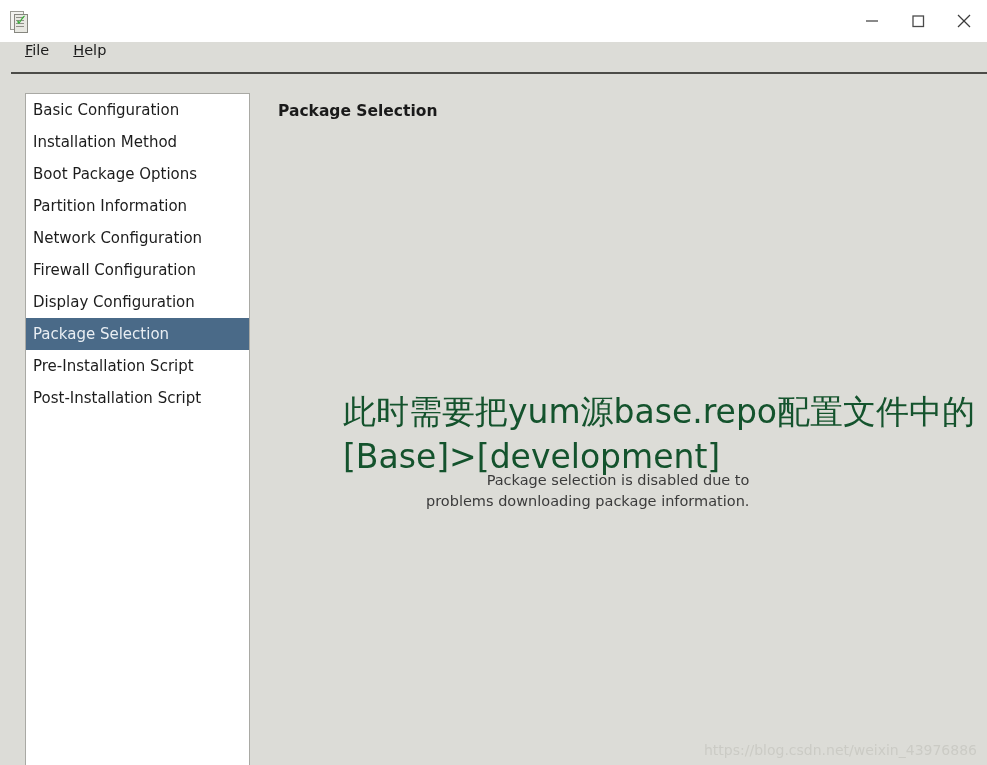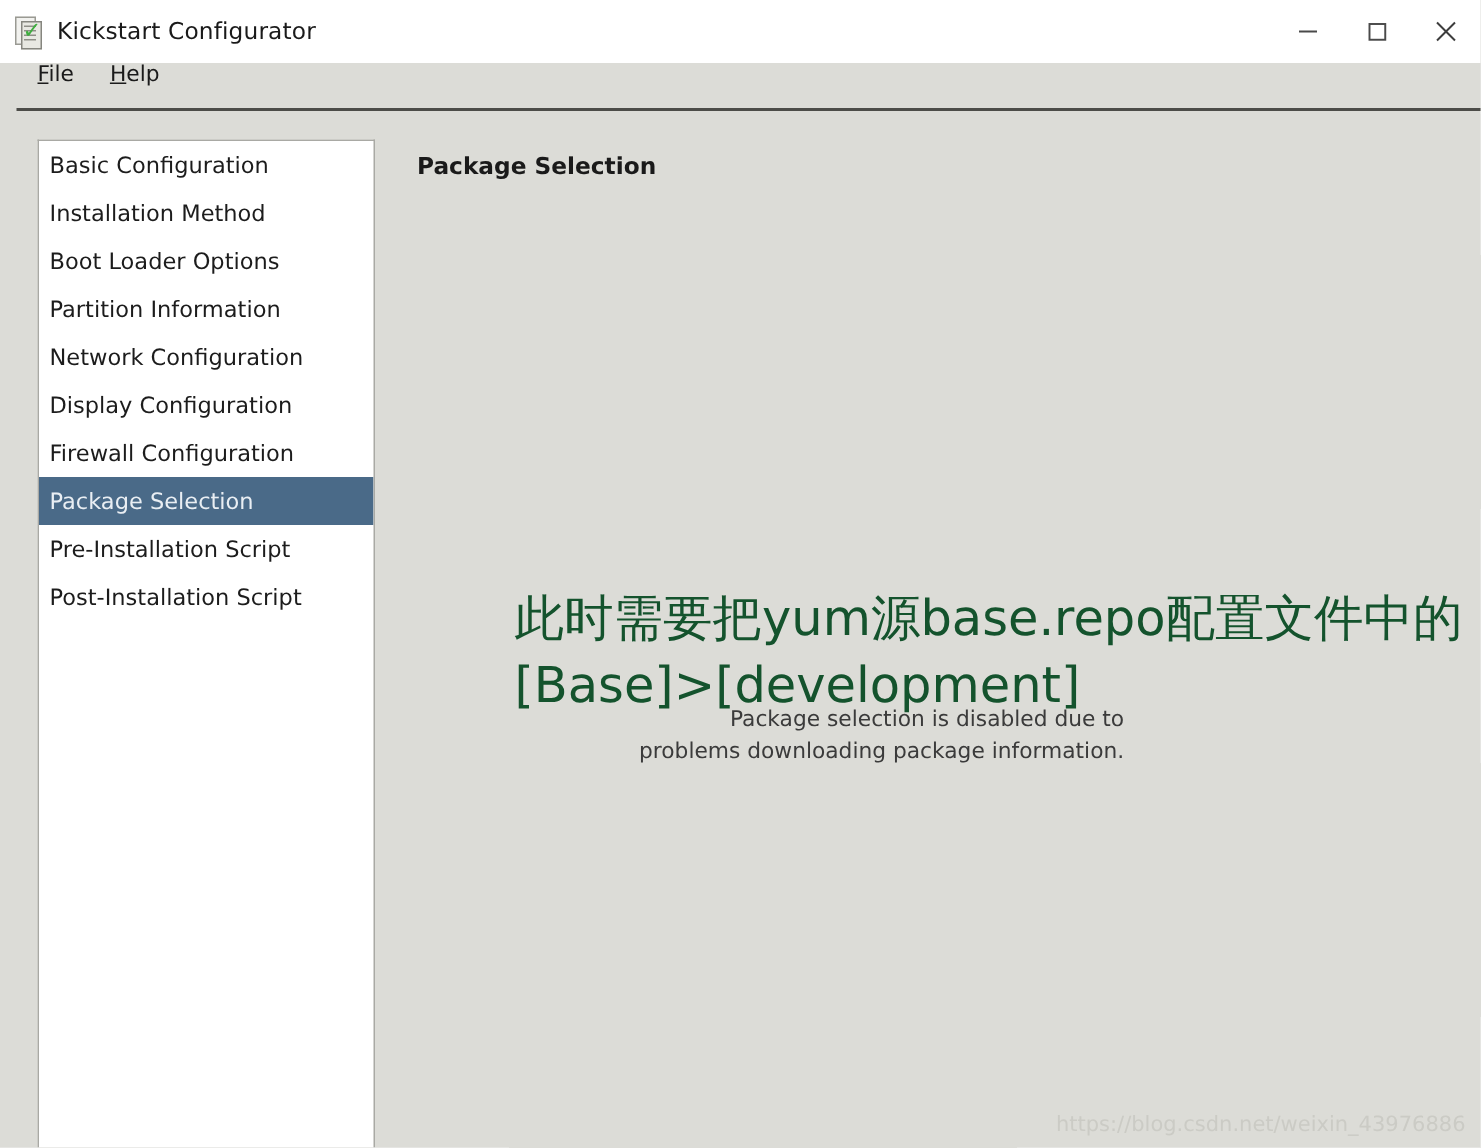--- a/index.html
+++ b/index.html
@@ -221,21 +221,20 @@
 <div id="app-window">
 
   <div id="titlebar">
     <div id="title-left">
       <span id="app-icon">
         <span class="sheet-back"></span>
         <span class="sheet-front"></span>
         <span class="lines"></span>
         <span class="check">✓</span>
       </span>
-      <span id="window-title">Kickstart Configurator</span>
     </div>
     <div id="window-controls">
       <button class="winbtn">
         <svg width="18" height="18" viewBox="0 0 18 18">
           <line x1="3" y1="9" x2="15" y2="9" stroke="#4a4a4a" stroke-width="1.3"></line>
         </svg>
       </button>
       <button class="winbtn">
         <svg width="18" height="18" viewBox="0 0 18 18">
           <rect x="4" y="4" width="10.5" height="10.5" fill="none" stroke="#4a4a4a" stroke-width="1.3"></rect>
@@ -253,25 +252,25 @@
   <div id="menubar">
     <div class="menu-item"><span class="mn">F</span><span>ile</span></div>
     <div class="menu-item"><span class="mn">H</span><span>elp</span></div>
   </div>
 
   <div id="content">
 
     <div id="sidebar">
       <div class="side-item"><span>Basic Configuration</span></div>
       <div class="side-item"><span>Installation Method</span></div>
-      <div class="side-item"><span>Boot Loader Options</span></div>
+      <div class="side-item"><span>Boot Package Options</span></div>
       <div class="side-item"><span>Partition Information</span></div>
       <div class="side-item"><span>Network Configuration</span></div>
+      <div class="side-item"><span>Firewall Configuration</span></div>
       <div class="side-item"><span>Display Configuration</span></div>
-      <div class="side-item"><span>Firewall Configuration</span></div>
       <div class="side-item selected"><span>Package Selection</span></div>
       <div class="side-item"><span>Pre-Installation Script</span></div>
       <div class="side-item"><span>Post-Installation Script</span></div>
     </div>
 
     <div id="main-panel">
       <div id="panel-title">Package Selection</div>
       <div id="disabled-message">
         <div>Package selection is disabled due to</div>
         <div>problems downloading package information.</div>

